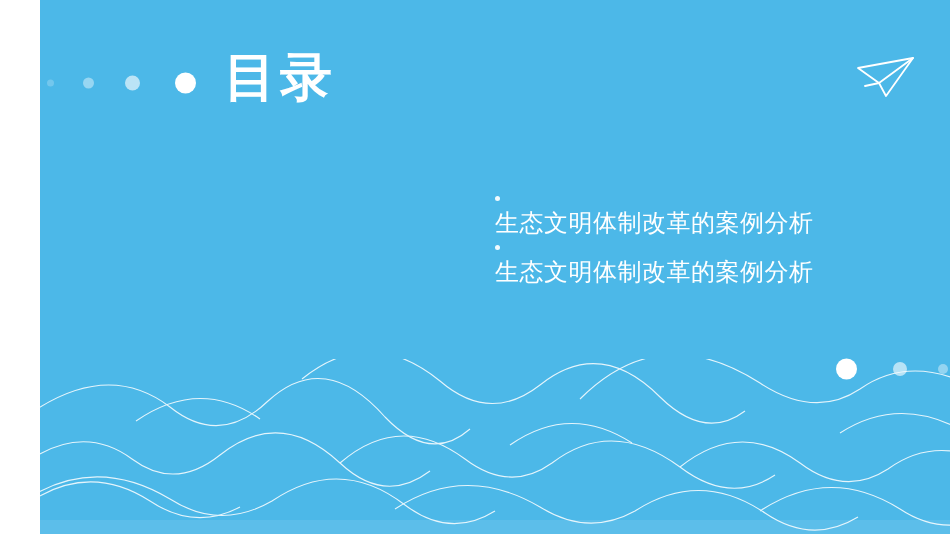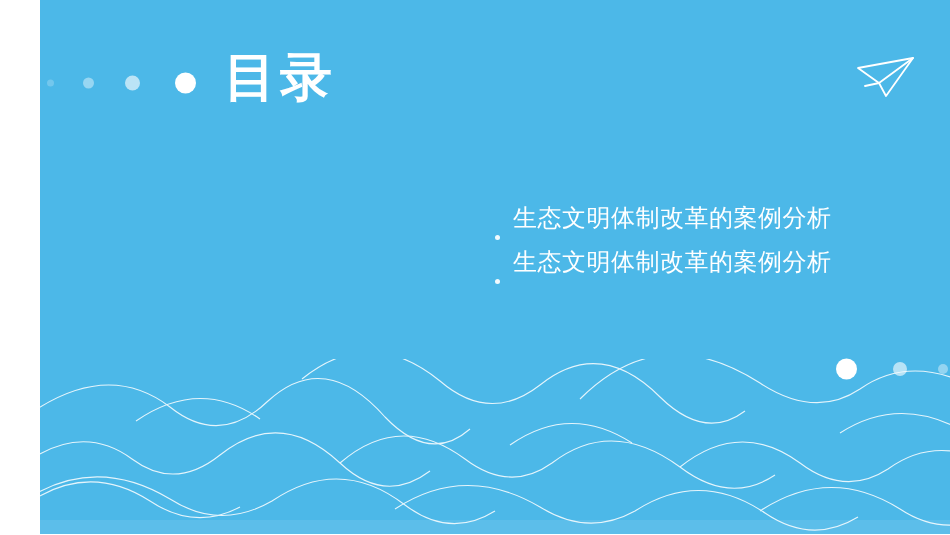--- a/index.html
+++ b/index.html
@@ -97,26 +97,27 @@
 
   
   .toc-list {
     position: absolute;
     left: 455px;
     top: 196px;
     width: 430px;
   }
   .toc-item {
     display: flex;
-    align-items: flex-end;
+    align-items: flex-start;
     color: #ffffff;
     font-size: 24px;
     line-height: 44px;
     white-space: nowrap;
     letter-spacing: 0.5px;
+    flex-direction: column;
   }
   .toc-marker {
     width: 5px;
     height: 5px;
     border-radius: 50%;
     background: #ffffff;
     opacity: 0.92;
     margin-right: 13px;
     flex: 0 0 auto;
   }

